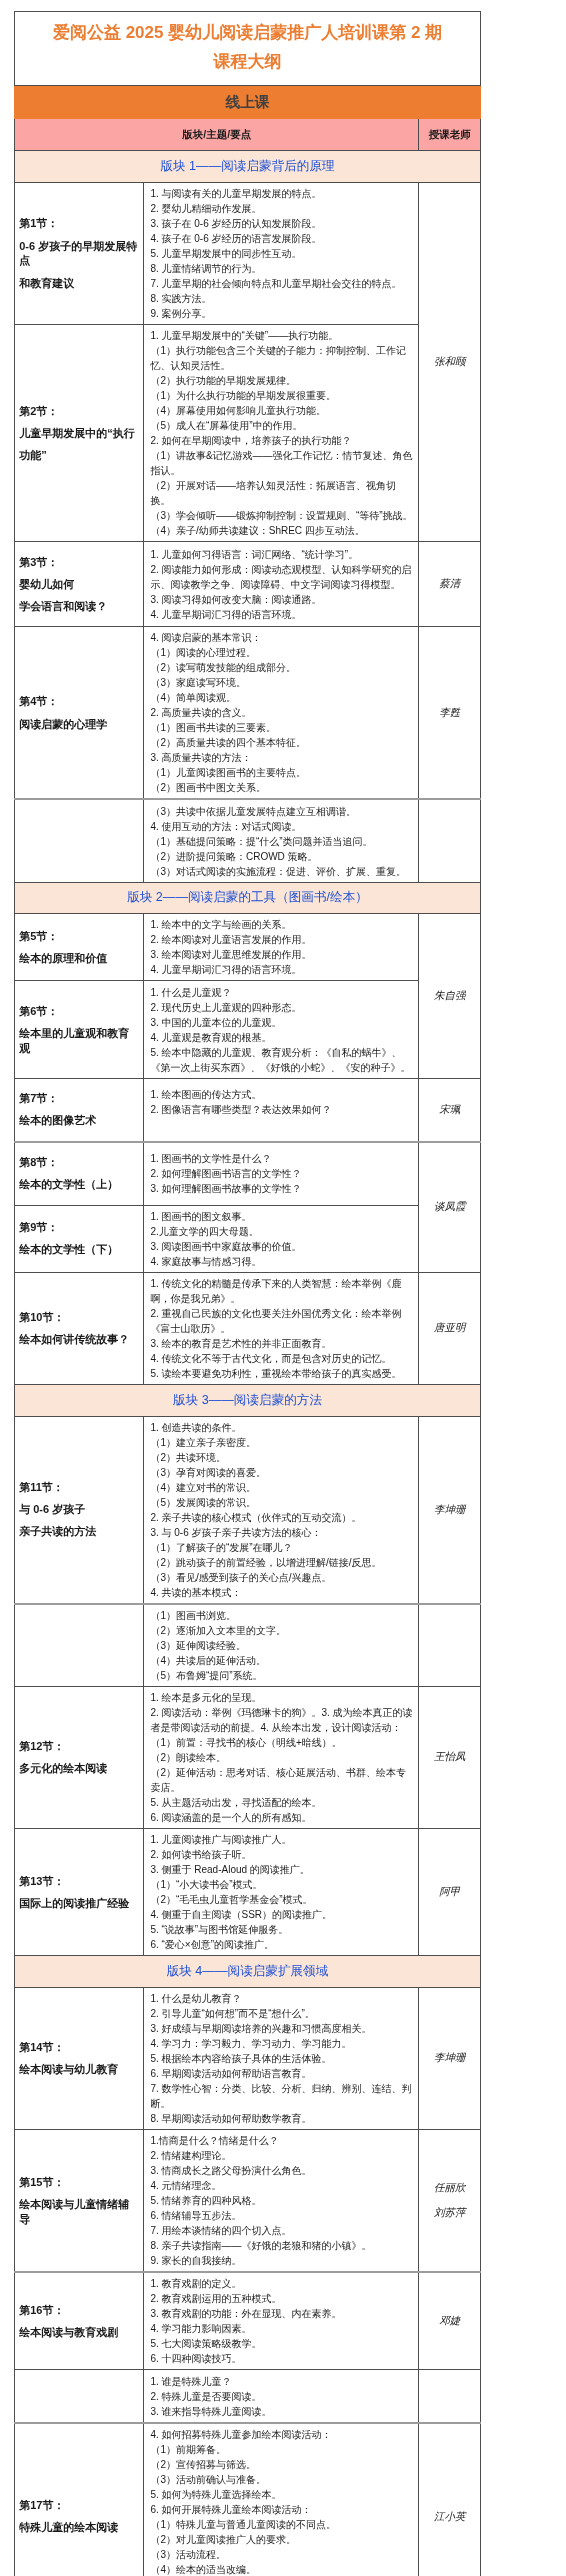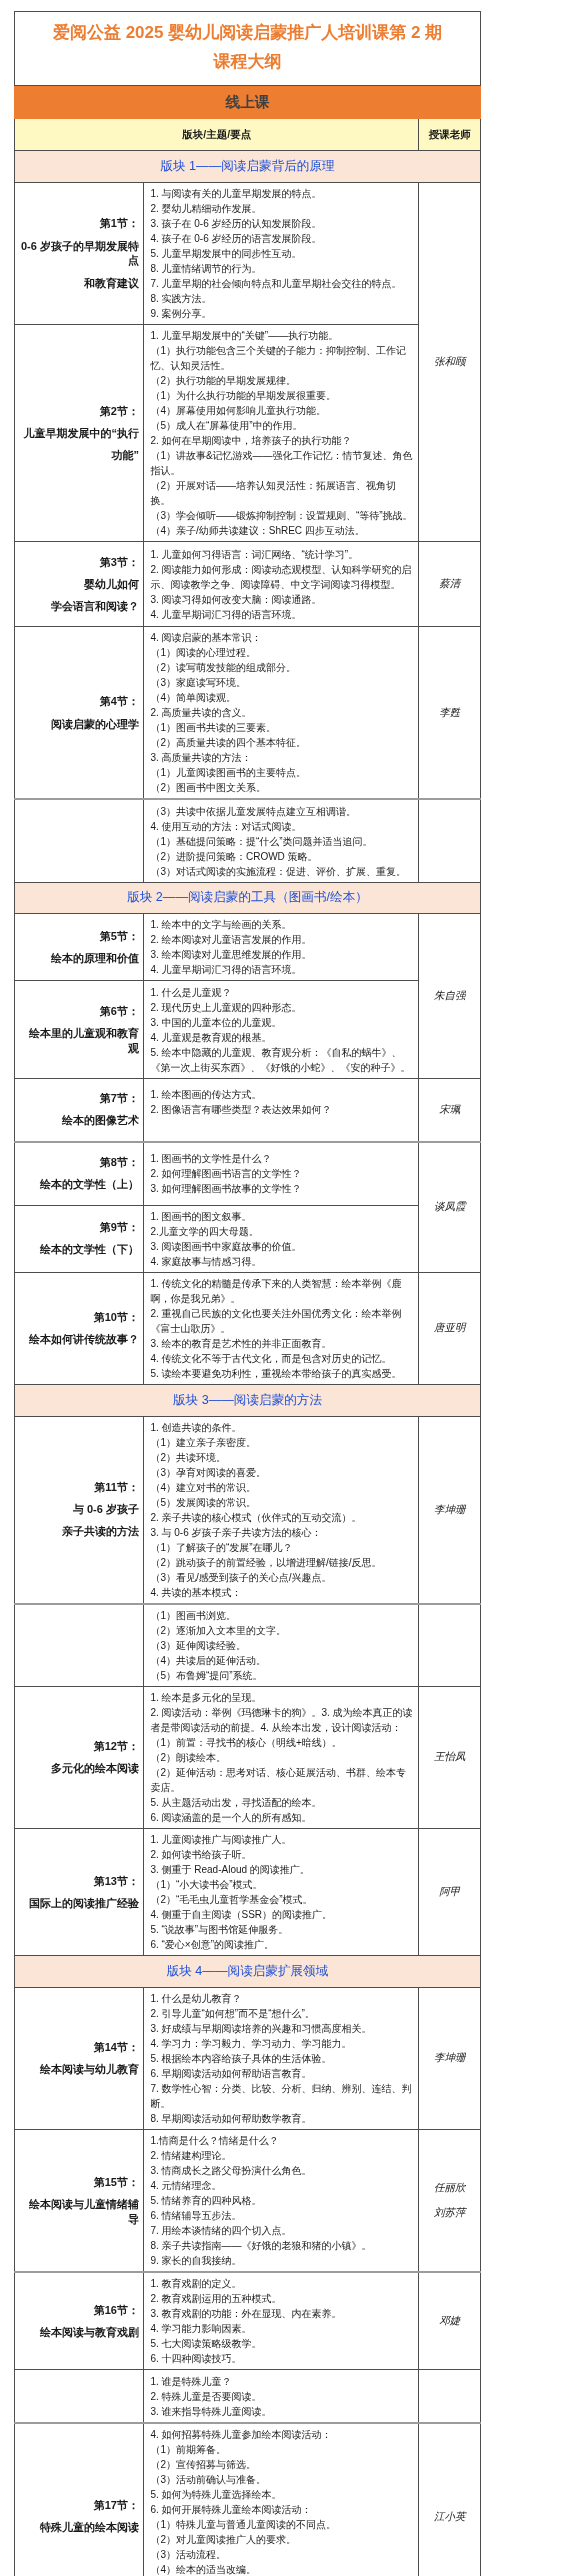--- a/index.html
+++ b/index.html
@@ -46,34 +46,34 @@
     font-weight: bold;
     font-size: 14.7px;
     padding: 6.8px 3.1px;
   }
   
   .colhead-cell {
     text-align: center;
     font-weight: bold;
     font-size: 10.5px;
     padding: 8.4px 2.1px;
-    background: #fef9c3;
+    background: #fca5a5;
   }
   
   .section-row td {
     background: #FBE5D6;
     text-align: center;
     font-size: 12.6px;
     font-weight: normal;
     padding: 6.8px 3.1px;
     color: #1d4ed8;
   }
   
   .lesson-title {
-    text-align: right;
+    text-align: left;
     font-weight: bold;
     font-size: 11px;
     padding: 5.2px 4.2px;
   }
   .lesson-title div { margin: 7.3px 0; line-height: 1.35; }
   .points {
     font-size: 10px;
     padding: 3.1px 5.2px 3.1px 6.3px;
     vertical-align: middle;
   }

